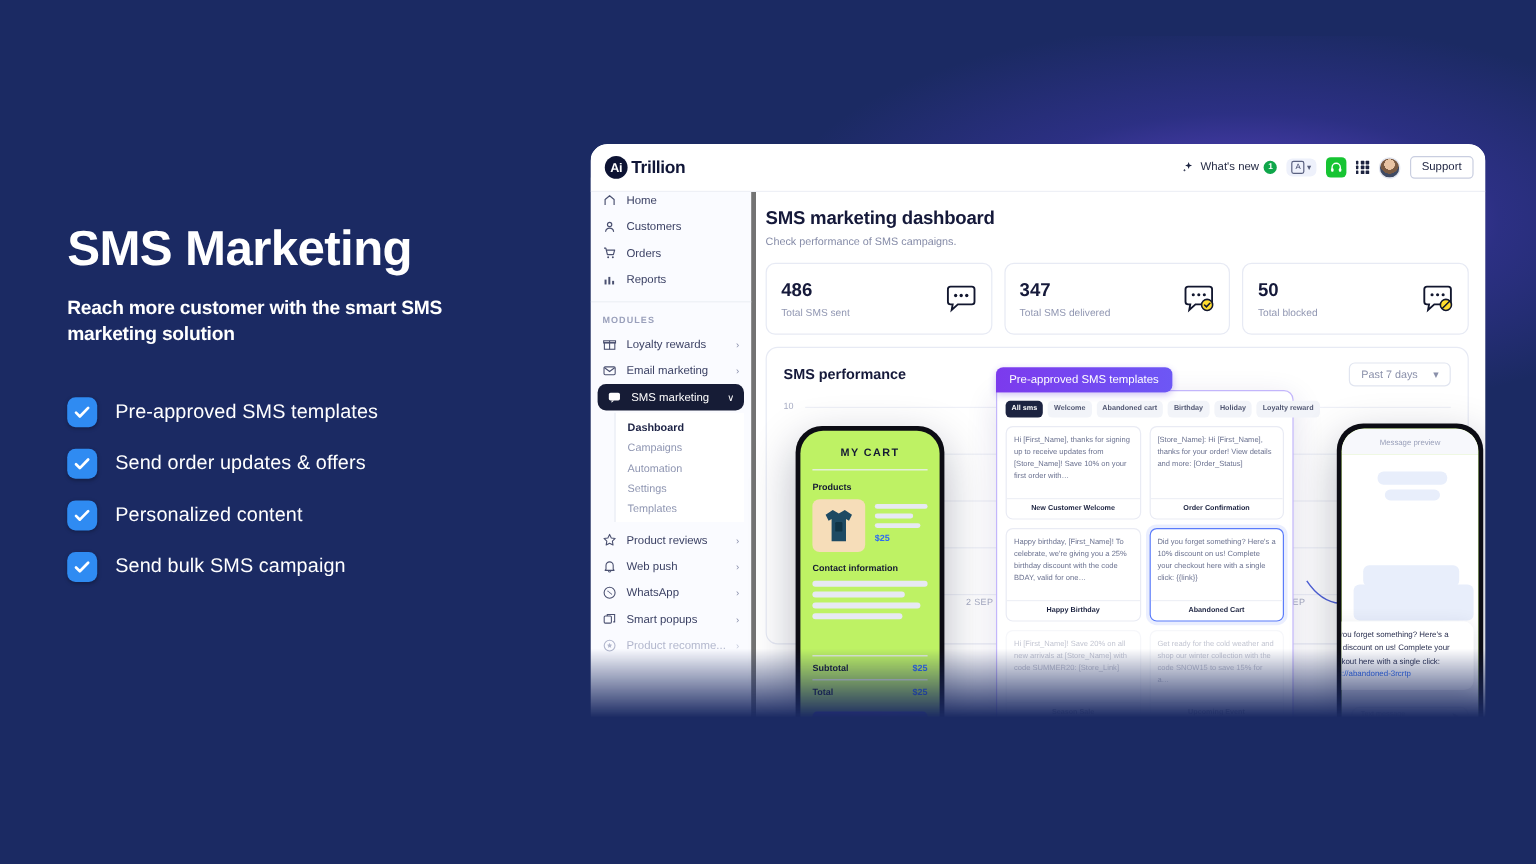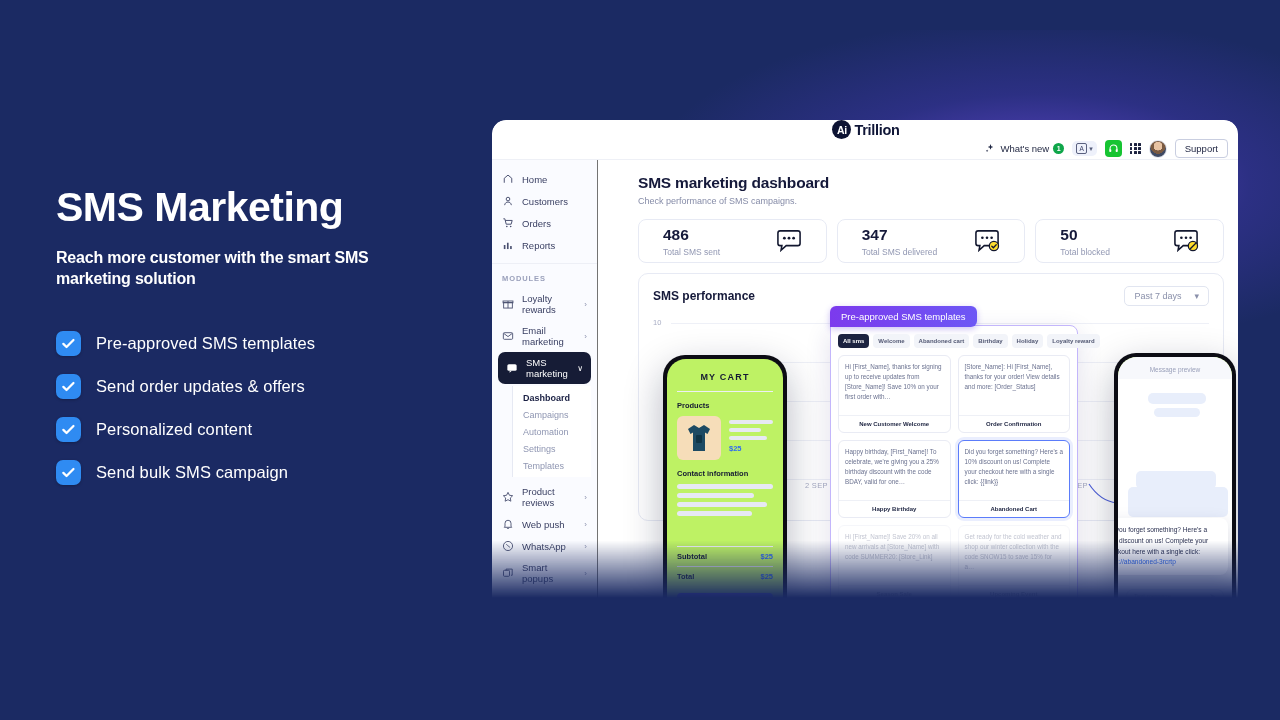--- a/index.html
+++ b/index.html
@@ -45,21 +45,21 @@
     overflow: hidden;
     box-shadow: 0 18px 60px rgba(0,0,0,.35);
     -webkit-mask-image: linear-gradient(to bottom, #000 0, #000 88%, rgba(0,0,0,0) 100%);
             mask-image: linear-gradient(to bottom, #000 0, #000 88%, rgba(0,0,0,0) 100%);
   }
   .app-inner { position: relative; width: 100%; height: 100%; }
 
   
   .topbar {
     height: 40px; background: #fff; display: flex; align-items: center;
-    padding: 0 10px 0 12px; border-bottom: 1px solid #eef0f6; position: relative; z-index: 6; flex-direction: column;
+    padding: 0 10px 0 12px; border-bottom: 1px solid #eef0f6; position: relative; z-index: 6;
   }
   .logo { display: flex; align-items: center; gap: 3px; }
   .logo-badge {
     width: 19px; height: 19px; border-radius: 50%; background: #0d1333; color: #fff;
     font-size: 10.5px; font-weight: 700; display: flex; align-items: center; justify-content: center;
     letter-spacing: -.3px;
   }
   .logo-text { font-size: 14.5px; font-weight: 700; color: #101637; letter-spacing: -.3px; }
   .topbar-right { margin-left: auto; display: flex; align-items: center; gap: 8px; }
   .whatsnew { display: flex; align-items: center; gap: 4px; font-size: 9.5px; color: #242a44; font-weight: 500; }
@@ -86,22 +86,22 @@
     background: radial-gradient(circle at 50% 32%, #e8c3a3 0 32%, #7a5a42 33% 56%, #3f4a63 57% 100%);
     border: 1px solid #e3e6f0;
   }
   .support-btn {
     border: 1px solid #c9cee0; border-radius: 4px; padding: 3px 9px;
     font-size: 9.5px; color: #1d2340; background: #fff;
   }
 
   
   .sidebar {
-    position: absolute; left: 0; top: 40px; width: 106px; bottom: 0;
-    background: #fafbff; border-right: 1px solid #737373; padding-top: 8px; z-index: 5;
+    position: absolute; left: 0; top: 28px; width: 138px; bottom: 0;
+    background: #fafbff; border-right: 4px solid #737373; padding-top: 8px; z-index: 5;
   }
   .nav-item {
     display: flex; align-items: center; gap: 8px; padding: 5px 10px;
     font-size: 9.5px; color: #3b4164;
   }
   .nav-item .ico { width: 12px; height: 12px; flex: none; display:flex; align-items:center; justify-content:center; }
   .nav-item .arr { margin-left: auto; font-size: 8px; color: #8b91ad; }
   .sec-label {
     font-size: 7.5px; color: #9aa0bb; letter-spacing: .9px; font-weight: 600;
     padding: 10px 10px 5px; border-top: 1px solid #edeff6; margin-top: 7px;
@@ -115,22 +115,22 @@
   .subnav { background: #fff; margin: 2px 6px 4px 20px; padding: 3px 0 3px 10px; border-left: 1px solid #e6e9f3; }
   .subnav div { font-size: 9px; color: #8f96b2; padding: 3.5px 0; }
   .subnav div.cur { color: #1b2144; font-weight: 700; }
 
   
   .main { position: absolute; left: 130px; top: 40px; right: 0; bottom: 0; background: #fff; padding: 14px 14px 0 16px; }
   .page-title { font-size: 15.5px; font-weight: 600; color: #15193a; letter-spacing: -.2px; }
   .page-sub { font-size: 9px; color: #868ca8; margin-top: 4px; }
   .stats { display: flex; gap: 10px; margin-top: 13px; }
   .stat {
-    flex: 1; border: 1px solid #e7eaf4; border-radius: 8px; padding: 10px 24px;
-    display: flex; align-items: center; justify-content: space-between; height: 44px;
+    flex: 1; border: 1px solid #e7eaf4; border-radius: 8px; padding: 10px 12px;
+    display: flex; align-items: center; justify-content: space-between; height: 60px;
   }
   .stat .val { font-size: 15.5px; font-weight: 600; color: #15193a; }
   .stat .lbl { font-size: 8.5px; color: #9197b2; margin-top: 3px; }
   .bubble-ico { width: 26px; height: 24px; flex: none; }
 
   .perf-card {
     margin-top: 10px; border: 1px solid #e7eaf4; border-radius: 10px; height: 248px;
     position: relative; padding: 12px 14px; overflow: hidden;
   }
   .perf-head { display: flex; align-items: center; }

